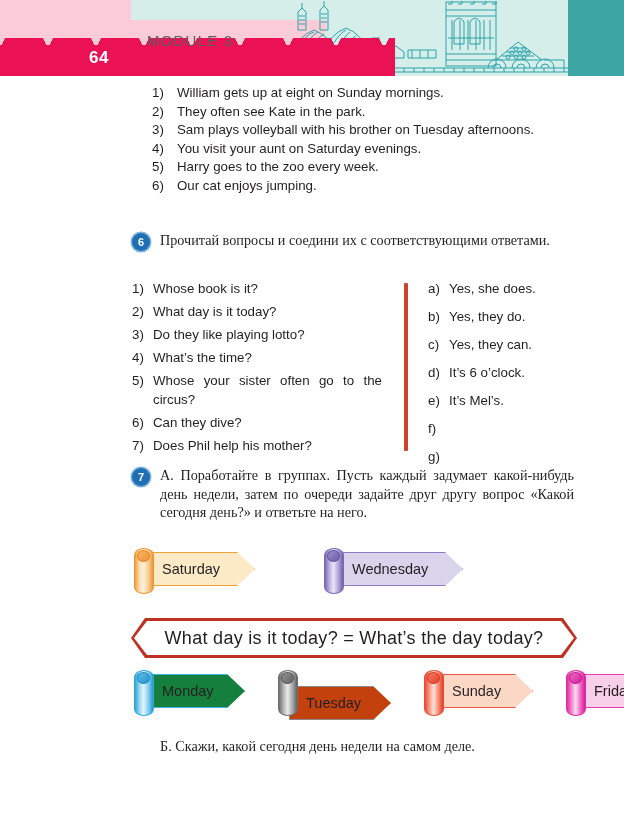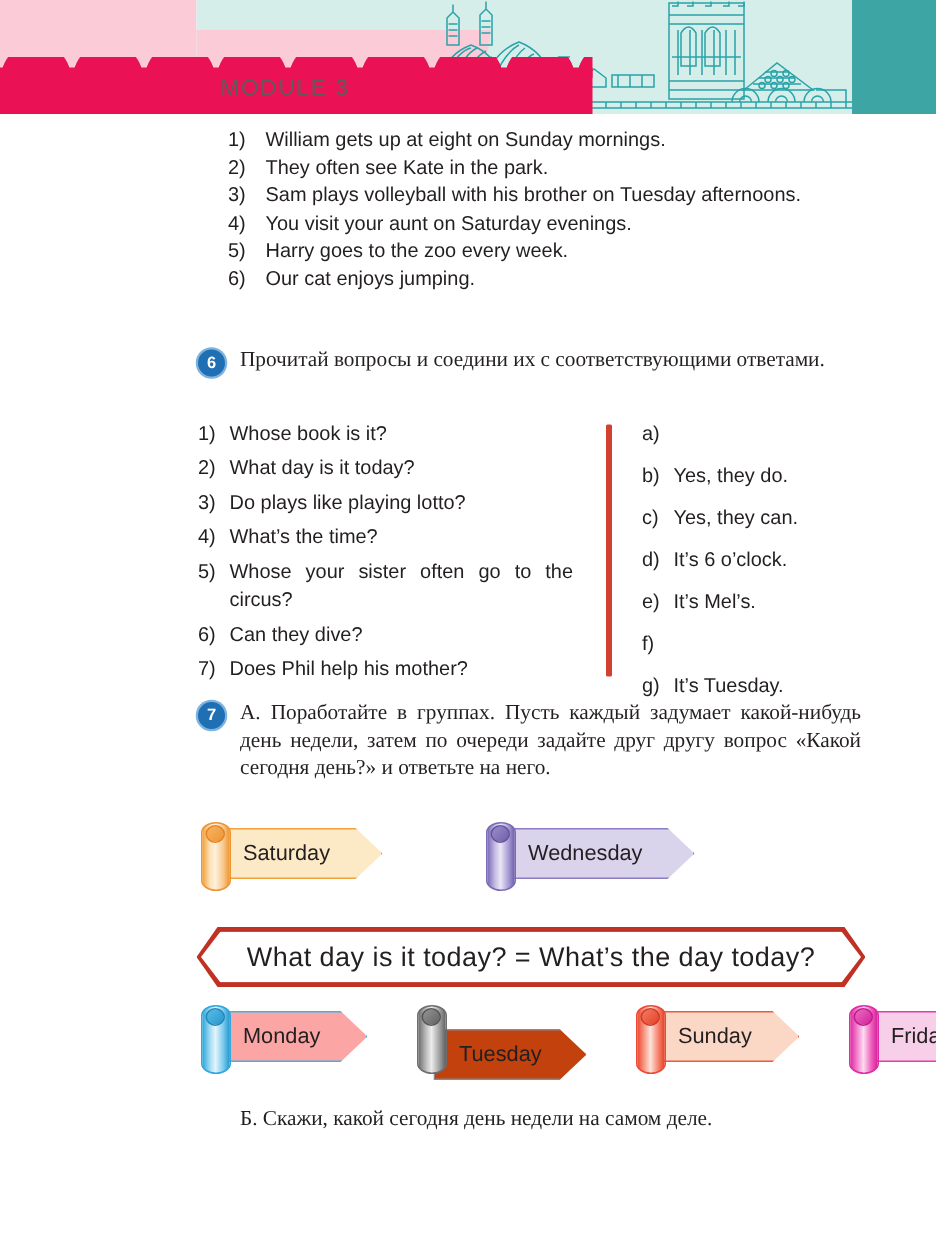--- a/index.html
+++ b/index.html
@@ -75,21 +75,21 @@
     text-align: right;
     padding-right: 22px;
     box-sizing: border-box;
     color: #ffffff;
     font-size: 17px;
     font-weight: bold;
     letter-spacing: 0.5px;
   }
   .module-label {
     position: absolute;
-    left: 147px; top: 50px;
+    left: 147px; top: 32px;
     color: #5d5d5d;
     font-size: 15px;
     letter-spacing: 1.2px;
   }
 
   
   .eng {
     font-family: "Liberation Sans", sans-serif;
     font-size: 13.3px;
     color: #231f20;
@@ -312,20 +312,21 @@
         <path d="M213 68 a4 4 0 0 1 8 0 M237 68 a4 4 0 0 1 8 0 M261 68 a4 4 0 0 1 8 0"></path>
 
         <path d="M264 60 L284 60 L284 68"></path>
       </g>
     </svg>
   </div>
 
   <div class="hdr-teal-block"></div>
   <div class="scallop-band"></div>
   <div class="scallop-top"></div>
+  <div class="page-num">64</div>
   <div class="module-label">MODULE  3</div>
 </div>
 
 <div class="top-list">
   <div class="li-row">
     <span class="eng li-num">1)</span>
     <span class="eng li-txt">William gets up at eight on Sunday mornings.</span>
   </div>
   <div class="li-row">
     <span class="eng li-num">2)</span>
@@ -361,21 +362,21 @@
     <div class="q-row">
       <span class="eng q-num">1)</span>
       <span class="eng q-txt">Whose book is it?</span>
     </div>
     <div class="q-row">
       <span class="eng q-num">2)</span>
       <span class="eng q-txt">What day is it today?</span>
     </div>
     <div class="q-row">
       <span class="eng q-num">3)</span>
-      <span class="eng q-txt">Do plays like playing lotto?</span>
+      <span class="eng q-txt">Do they like playing lotto?</span>
     </div>
     <div class="q-row">
       <span class="eng q-num">4)</span>
       <span class="eng q-txt">What’s the time?</span>
     </div>
     <div class="q-row">
       <span class="eng q-num">5)</span>
       <span class="eng q-txt" style="text-align:justify;">Whose your sister often go to the circus?</span>
     </div>
     <div class="q-row">
@@ -384,20 +385,21 @@
     </div>
     <div class="q-row">
       <span class="eng q-num">7)</span>
       <span class="eng q-txt">Does Phil help his mother?</span>
     </div>
   </div>
 
   <div class="a-col">
     <div class="a-row" style="margin-bottom:9.5px;">
       <span class="eng a-num">a)</span>
+      <span class="eng a-txt">Yes, she does.</span>
     </div>
     <div class="a-row" style="margin-bottom:9.5px;">
       <span class="eng a-num">b)</span>
       <span class="eng a-txt">Yes, they do.</span>
     </div>
     <div class="a-row" style="margin-bottom:9.5px;">
       <span class="eng a-num">c)</span>
       <span class="eng a-txt">Yes, they can.</span>
     </div>
     <div class="a-row" style="margin-bottom:9.5px;">
@@ -406,21 +408,20 @@
     </div>
     <div class="a-row" style="margin-bottom:9.5px;">
       <span class="eng a-num">e)</span>
       <span class="eng a-txt">It’s Mel’s.</span>
     </div>
     <div class="a-row" style="margin-bottom:9.5px;">
       <span class="eng a-num">f)</span>
     </div>
     <div class="a-row">
       <span class="eng a-num">g)</span>
-      <span class="eng a-txt">It’s Tuesday.</span>
     </div>
   </div>
 </div>
 
 <div class="ex-block" style="left:132px; top:466px; width:442px;">
   <div class="ex-badge">7</div>
   <div class="rus ex-text">А. Поработайте в группах. Пусть каждый задумает какой-нибудь день недели, затем по очереди задайте друг другу вопрос «Какой сегодня день?» и ответьте на него.</div>
 </div>
 
 <div class="banner-row" style="left:131px; top:548px;">
@@ -447,21 +448,21 @@
 <div class="hexbox">
   <div class="outer"></div>
   <div class="inner">
     <span>What day is it today? = What’s the day today?</span>
   </div>
 </div>
 
 <div class="banner-row" style="left:131px; top:670px;">
 
   <div class="scroll" style="width:114px;">
-    <div class="flag" style="width:100px; background:#fca5a5; border:1.6px solid #3fb3e3; box-sizing:border-box;">
+    <div class="flag" style="width:100px; background:#15803d; border:1.6px solid #3fb3e3; box-sizing:border-box;">
       <span>Monday</span>
     </div>
     <div class="barrel" style="background:linear-gradient(to right,#2fa6dc 0%,#a5dcf4 28%,#e4f4fc 48%,#77c9ec 78%,#2697cd 100%); border:1.4px solid #2fa6dc; box-sizing:border-box;"></div>
     <div class="lip" style="background:linear-gradient(135deg,#5bbce6,#2697cd); border:1.2px solid #1f87ba; box-sizing:border-box;"></div>
   </div>
 
   <div class="scroll" style="width:116px; margin-left:16px;">
     <div class="flag" style="width:102px; background:#c2410c; border:1.6px solid #8a8a8a; box-sizing:border-box;margin-top:12px;">
       <span>Tuesday</span>
     </div>

